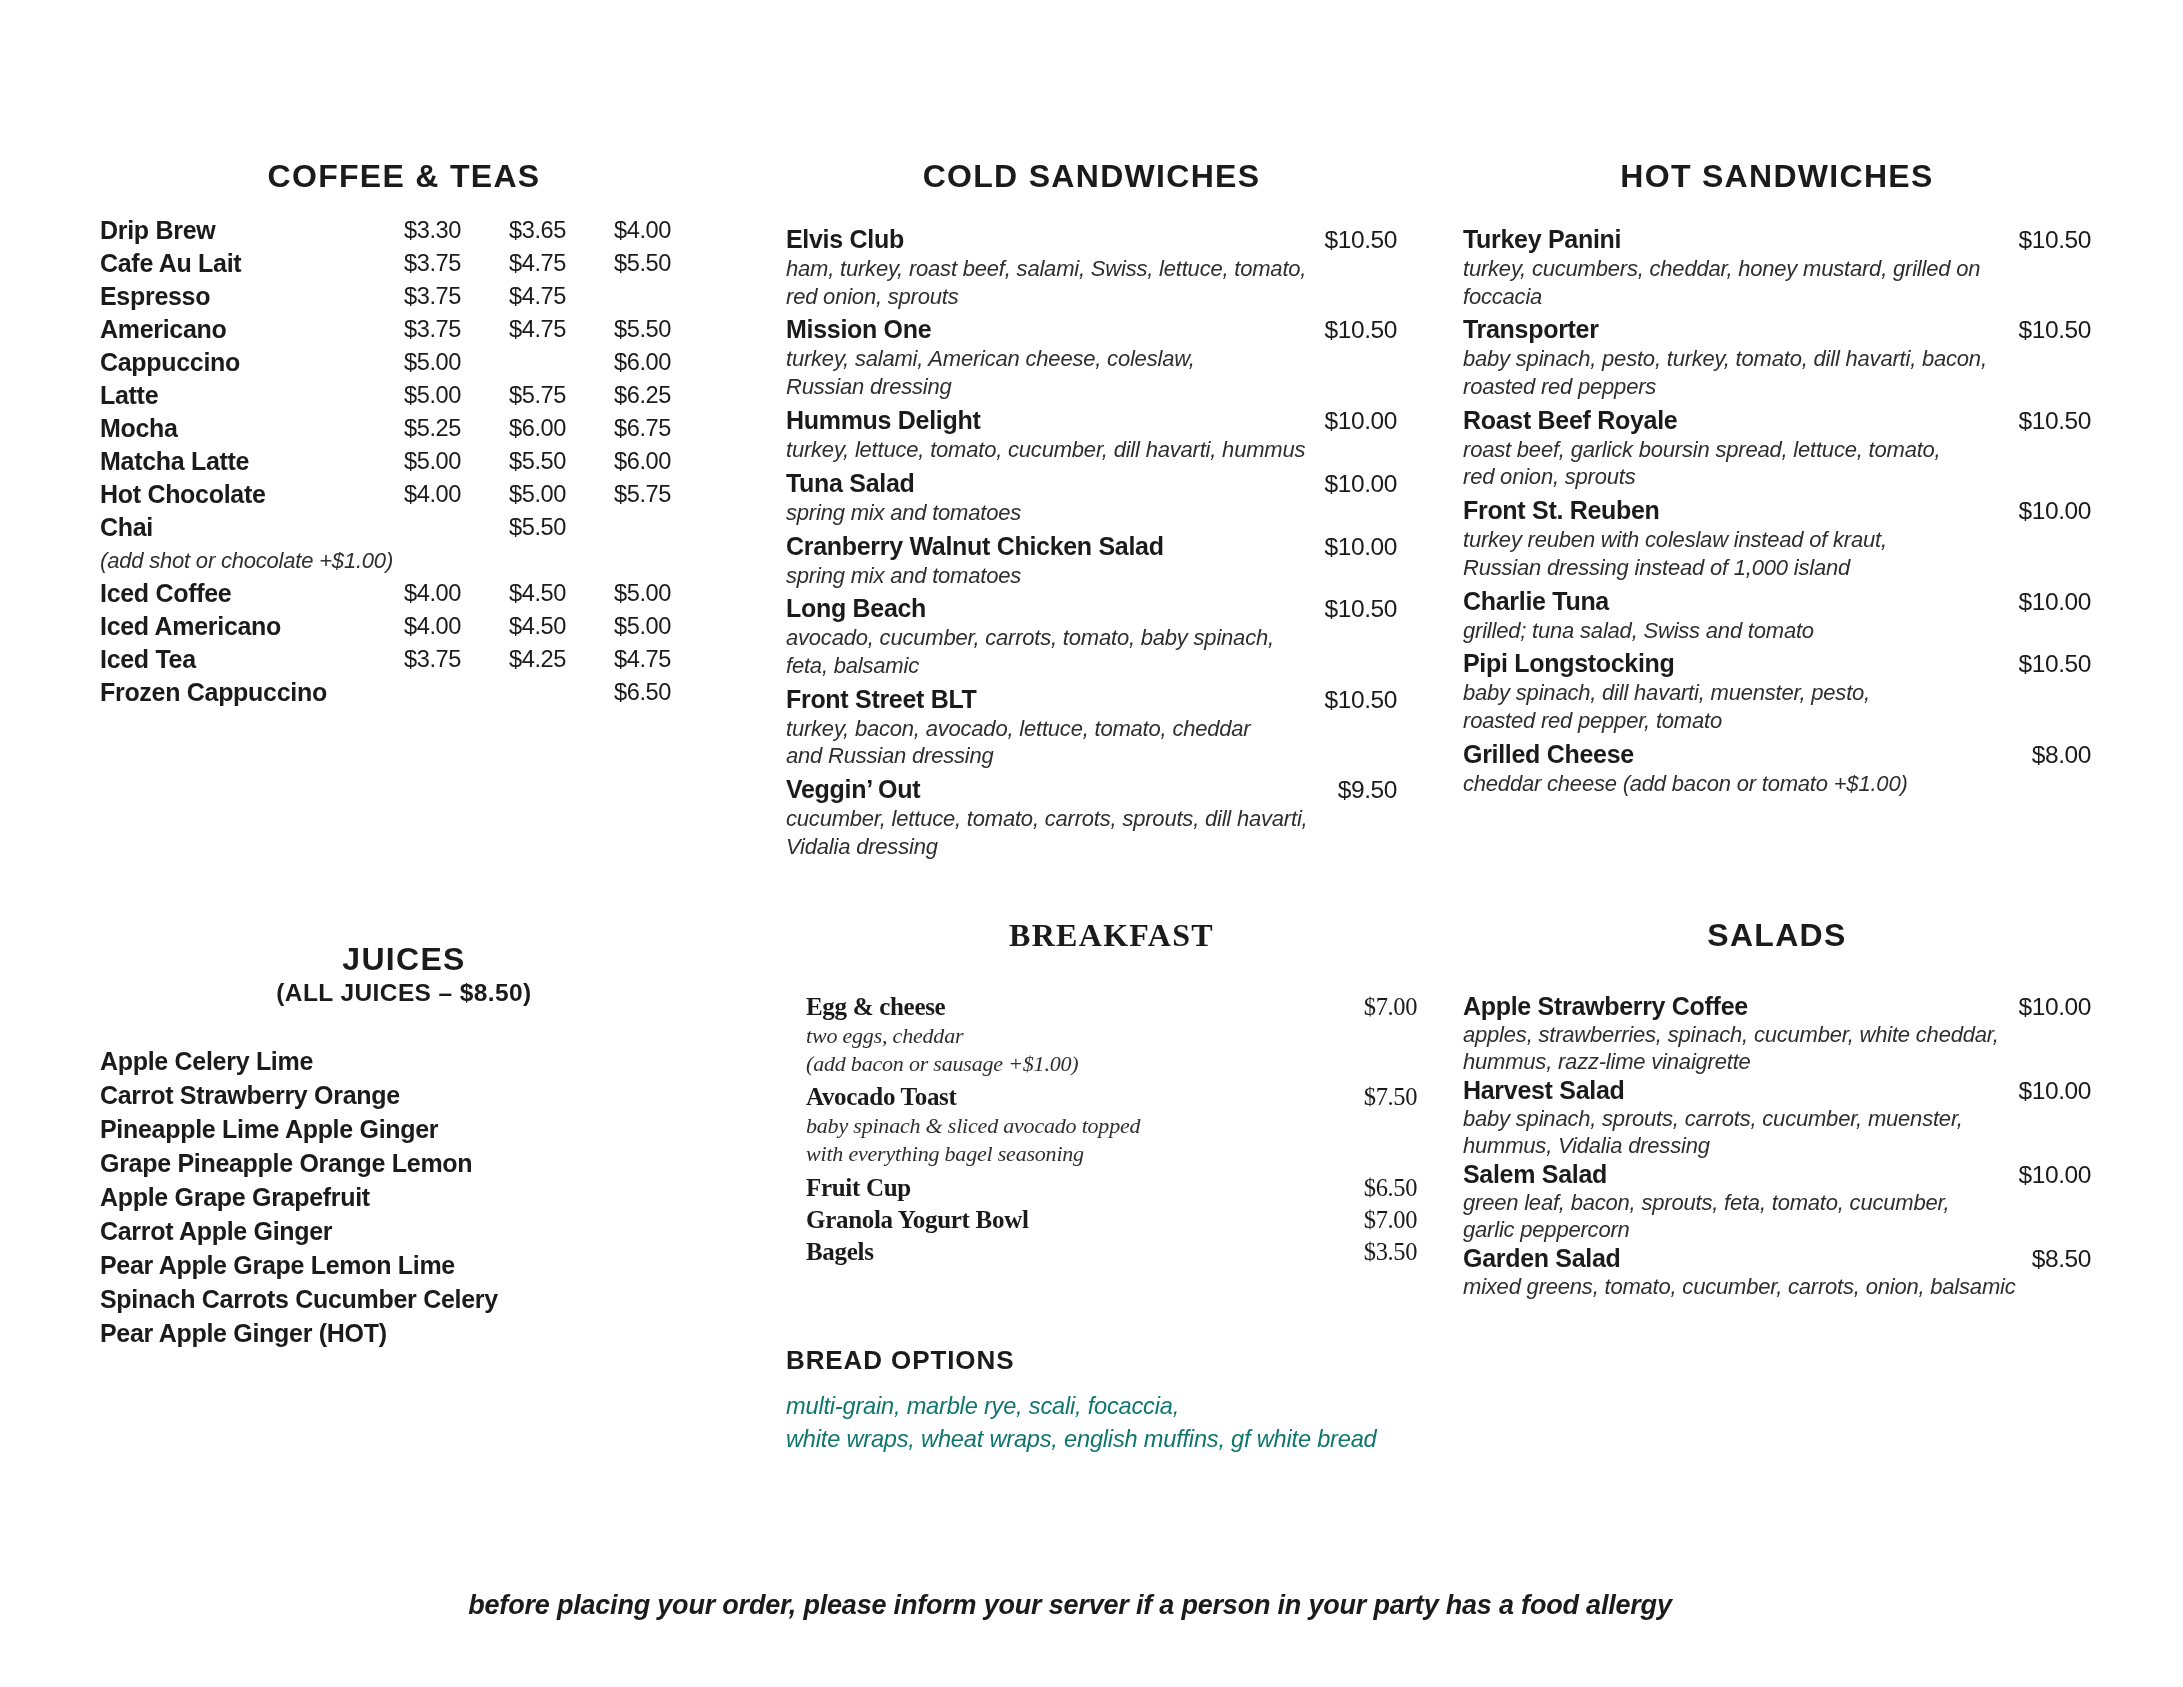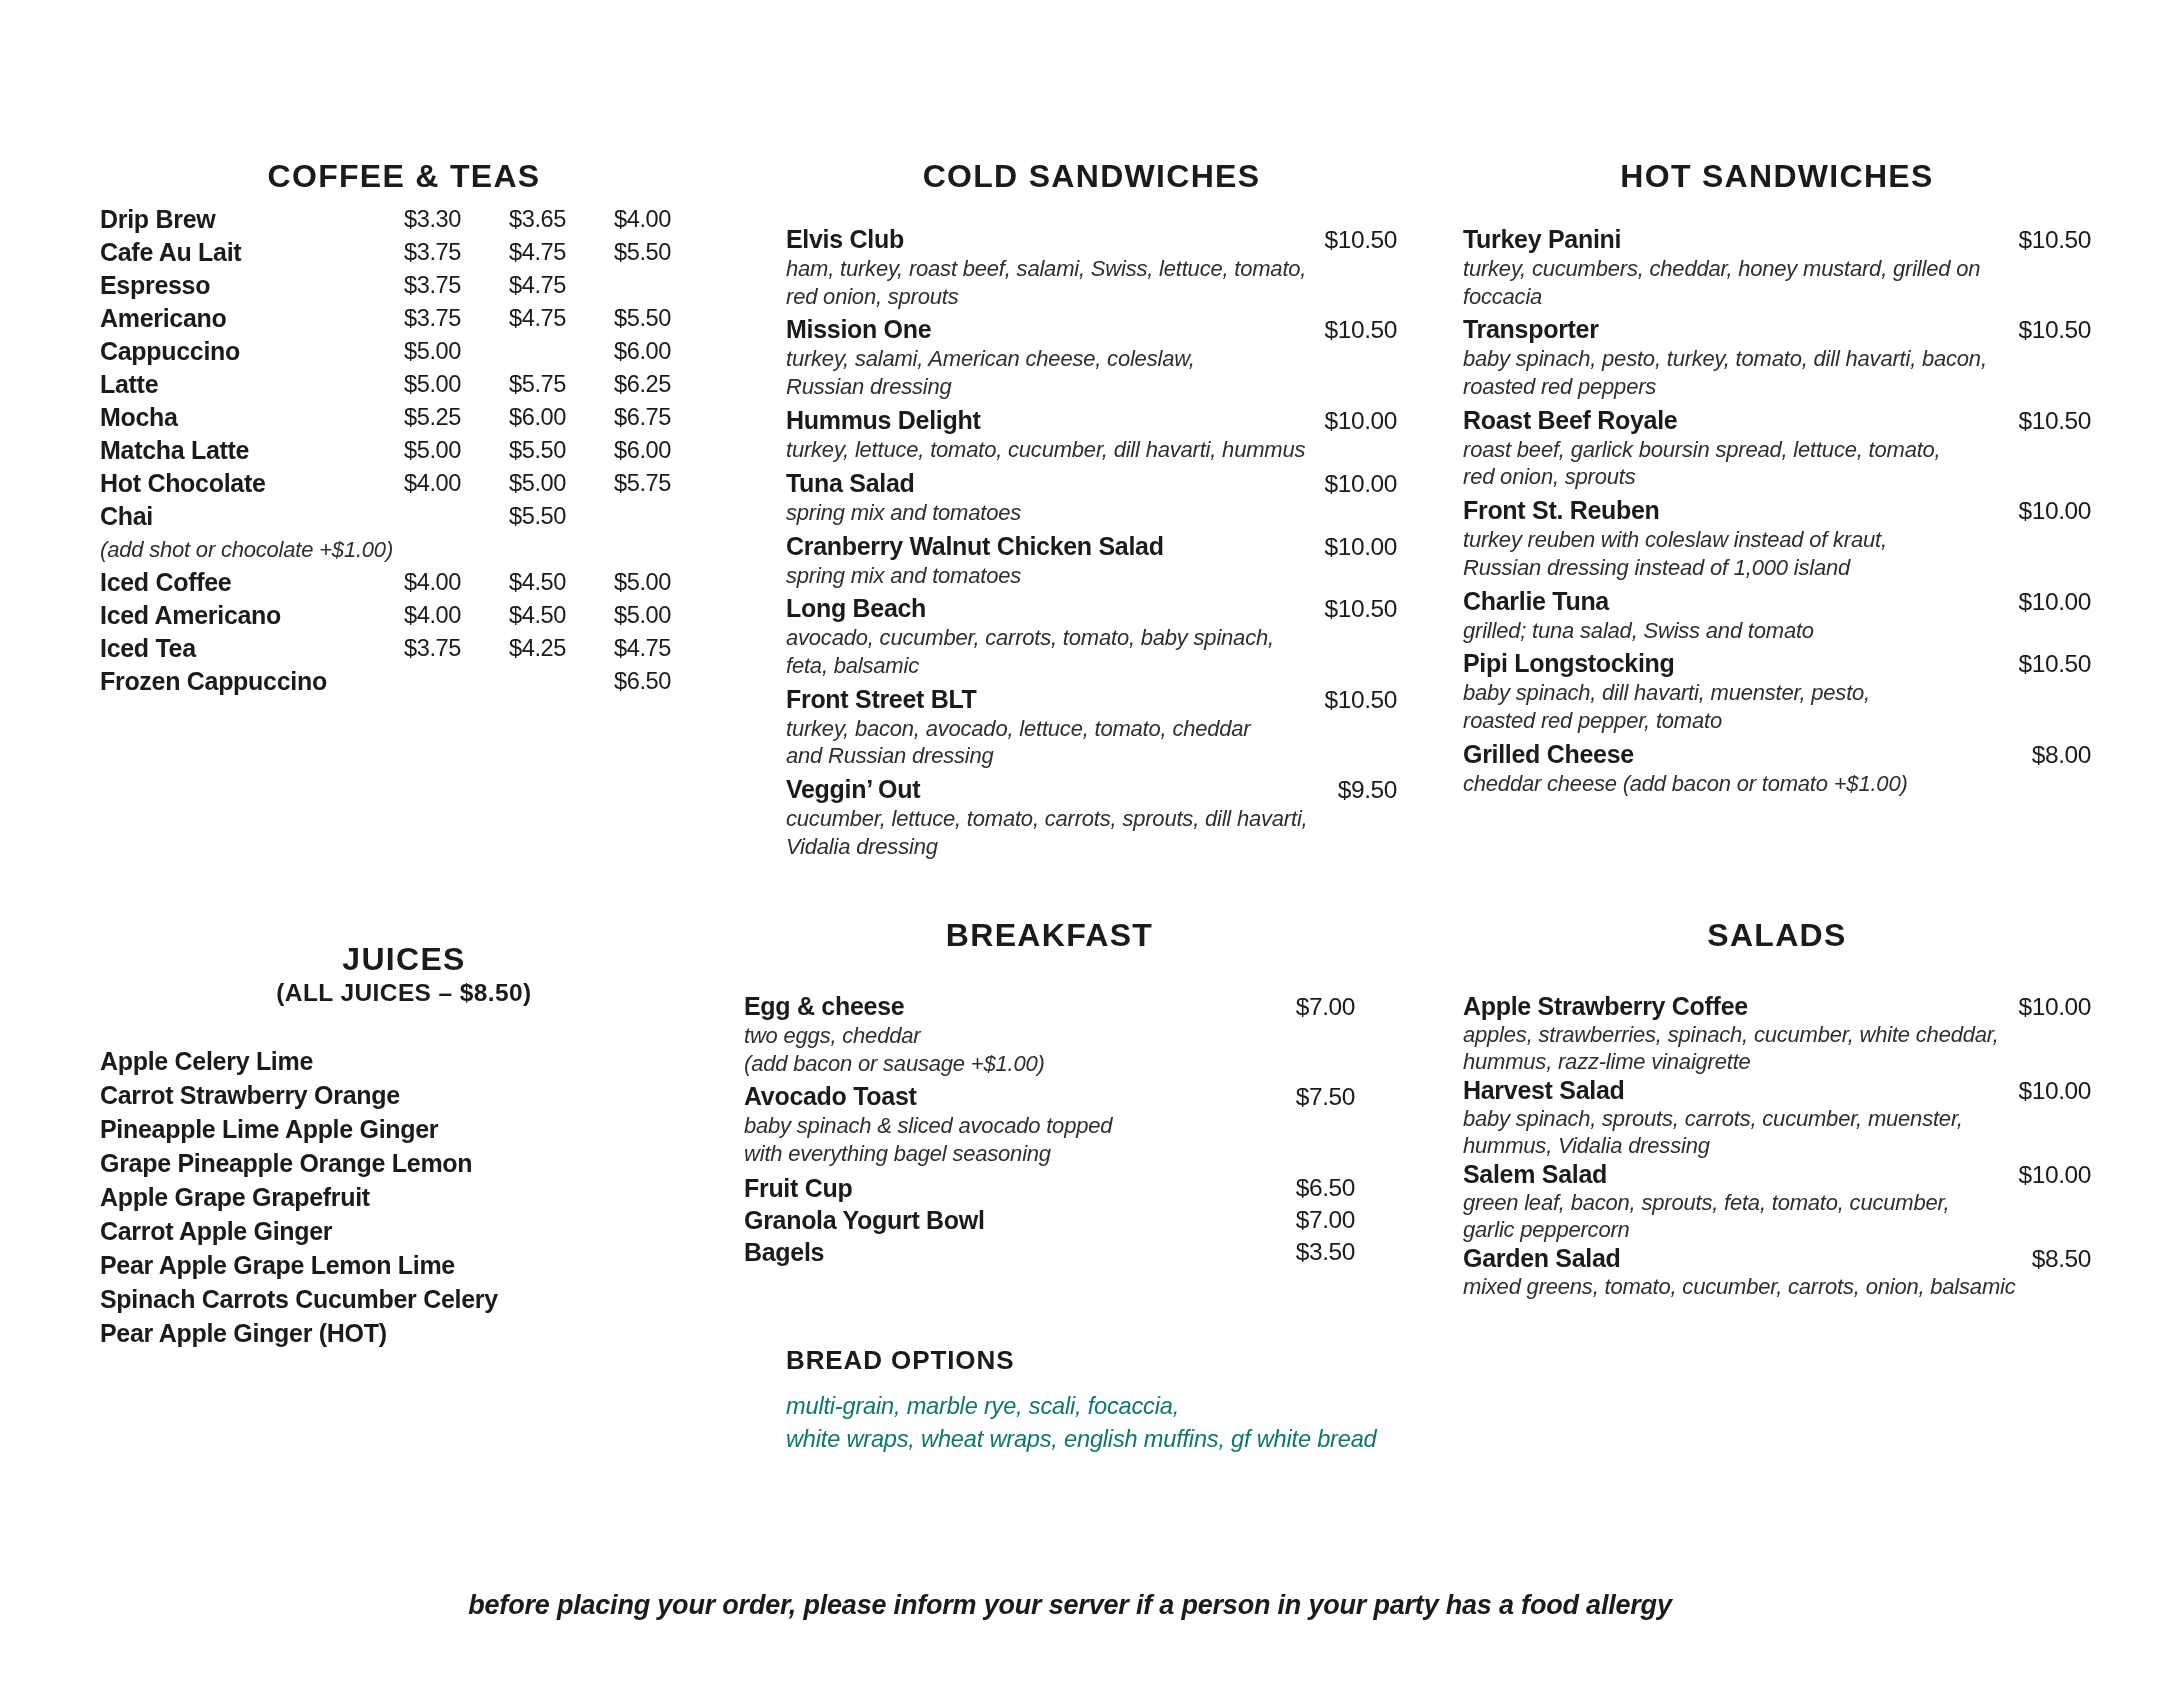--- a/index.html
+++ b/index.html
@@ -11,27 +11,27 @@
   section{position:absolute;}
   .sec-title{
     margin:0;text-align:center;font-size:32px;font-weight:700;
     letter-spacing:1.3px;line-height:1.1;color:#1b1b1b;white-space:nowrap;
   }
   
   #coffee    {left:100px;top:159px;width:608px;height:629px;}
   #cold      {left:786px;top:159px;width:611px;height:699px;}
   #hot       {left:1463px;top:159px;width:628px;height:664px;}
   #juices    {left:100px;top:918px;width:608px;height:437px;margin-top:24px;}
-  #breakfast {left:744px;top:918px;width:611px;height:376px;}
+  #breakfast {left:806px;top:918px;width:611px;height:376px;font-family:Liberation Serif, serif;}
   #salads    {left:1463px;top:918px;width:628px;height:411px;}
   #bread     {left:786px;top:1345px;width:641px;text-align:left;}
   #allergy   {position:absolute;left:0;top:1590px;width:2140px;text-align:center;
               font-size:27px;font-weight:700;font-style:italic;letter-spacing:-0.2px;}
   
-  #coffee .rows{position:absolute;top:44px;left:0;right:0;}
+  #coffee .rows{position:absolute;top:55px;left:0;right:0;}
   .crow{position:relative;height:33px;}
   .crow .nm{position:absolute;left:0;top:0;font-size:25px;font-weight:700;line-height:33px;white-space:nowrap;letter-spacing:-0.3px;}
   .crow .pr{position:absolute;top:0;font-size:23.6px;font-weight:400;line-height:33px;letter-spacing:-0.4px;}
   .crow .p1{left:304px;}
   .crow .p2{left:409px;text-align:center;}
   .crow .p3{left:514px;}
   .note-row{font-size:22px;font-style:italic;font-weight:400;line-height:33px;color:#2e2e2e;letter-spacing:-0.2px;}
   
   .items{position:absolute;top:65px;left:0;right:0;}
   #breakfast .items,#salads .items{top:73px;}

